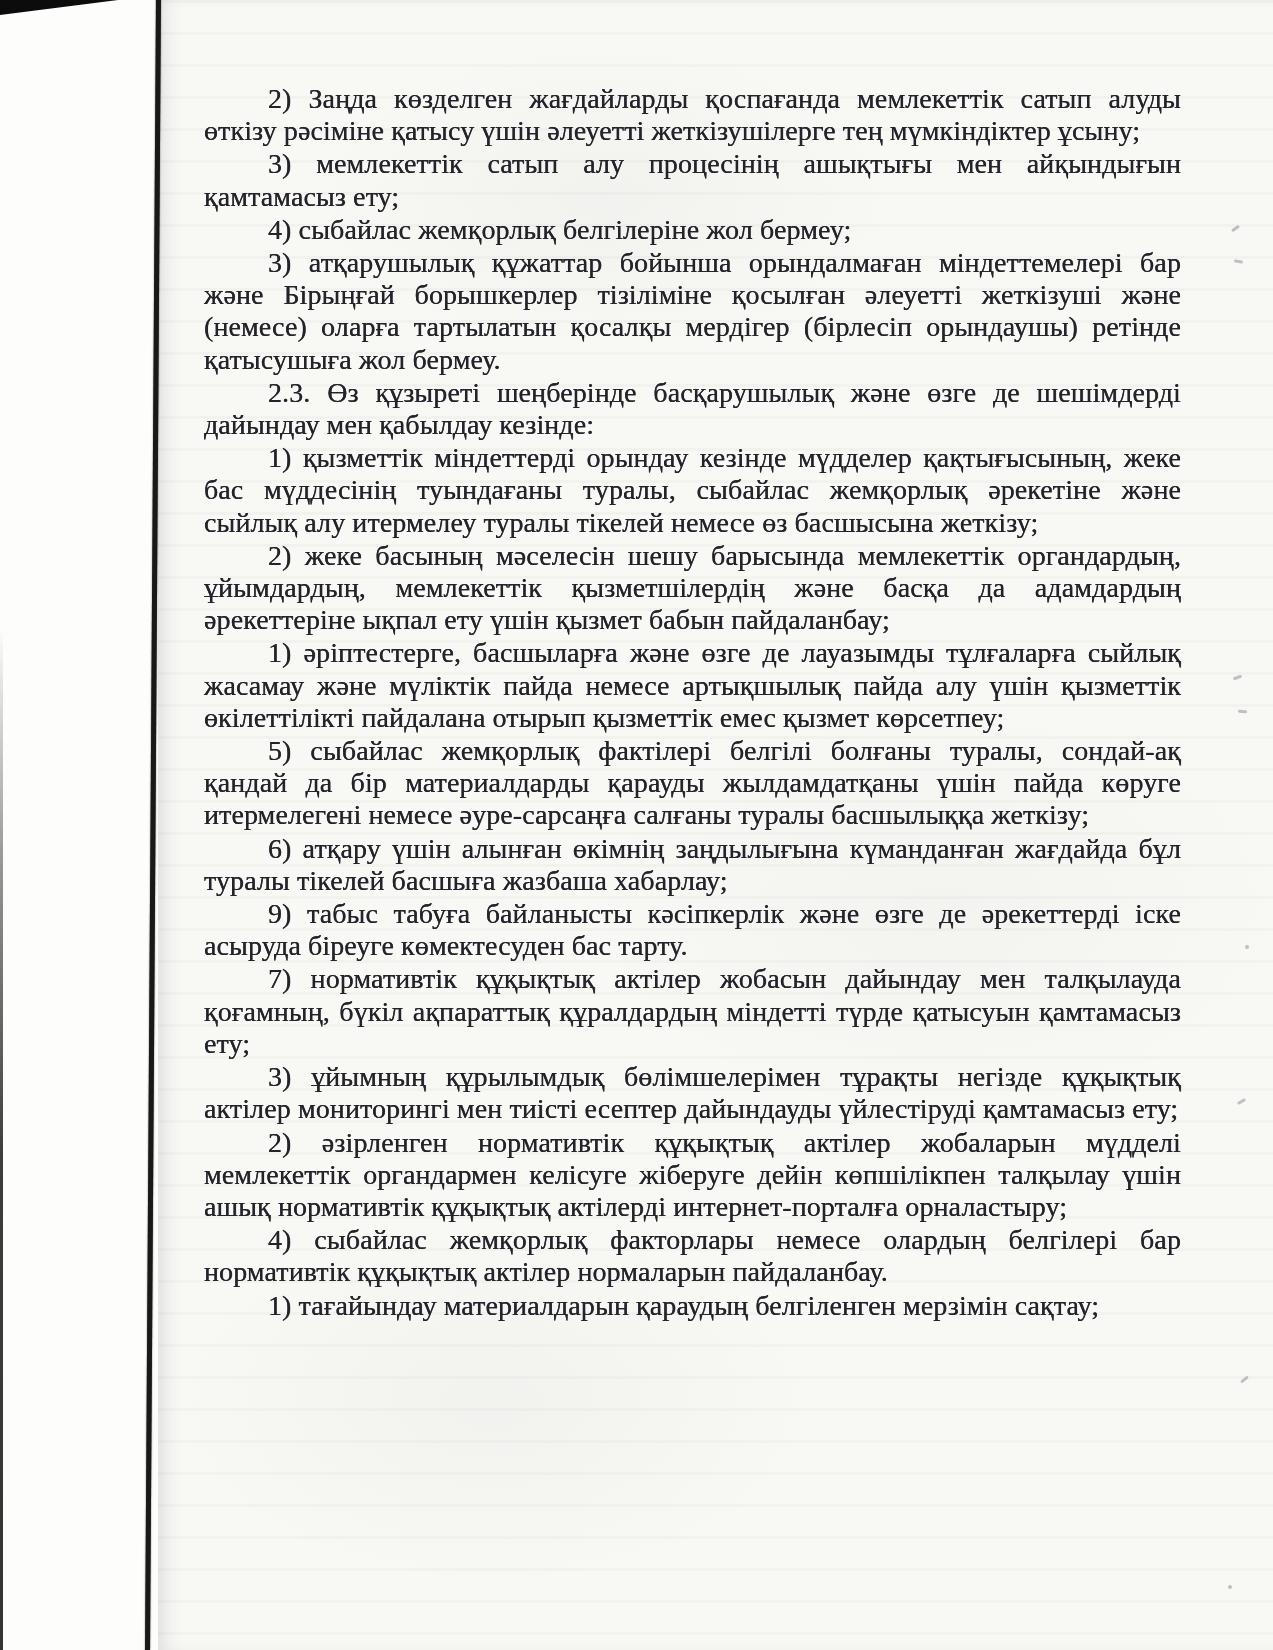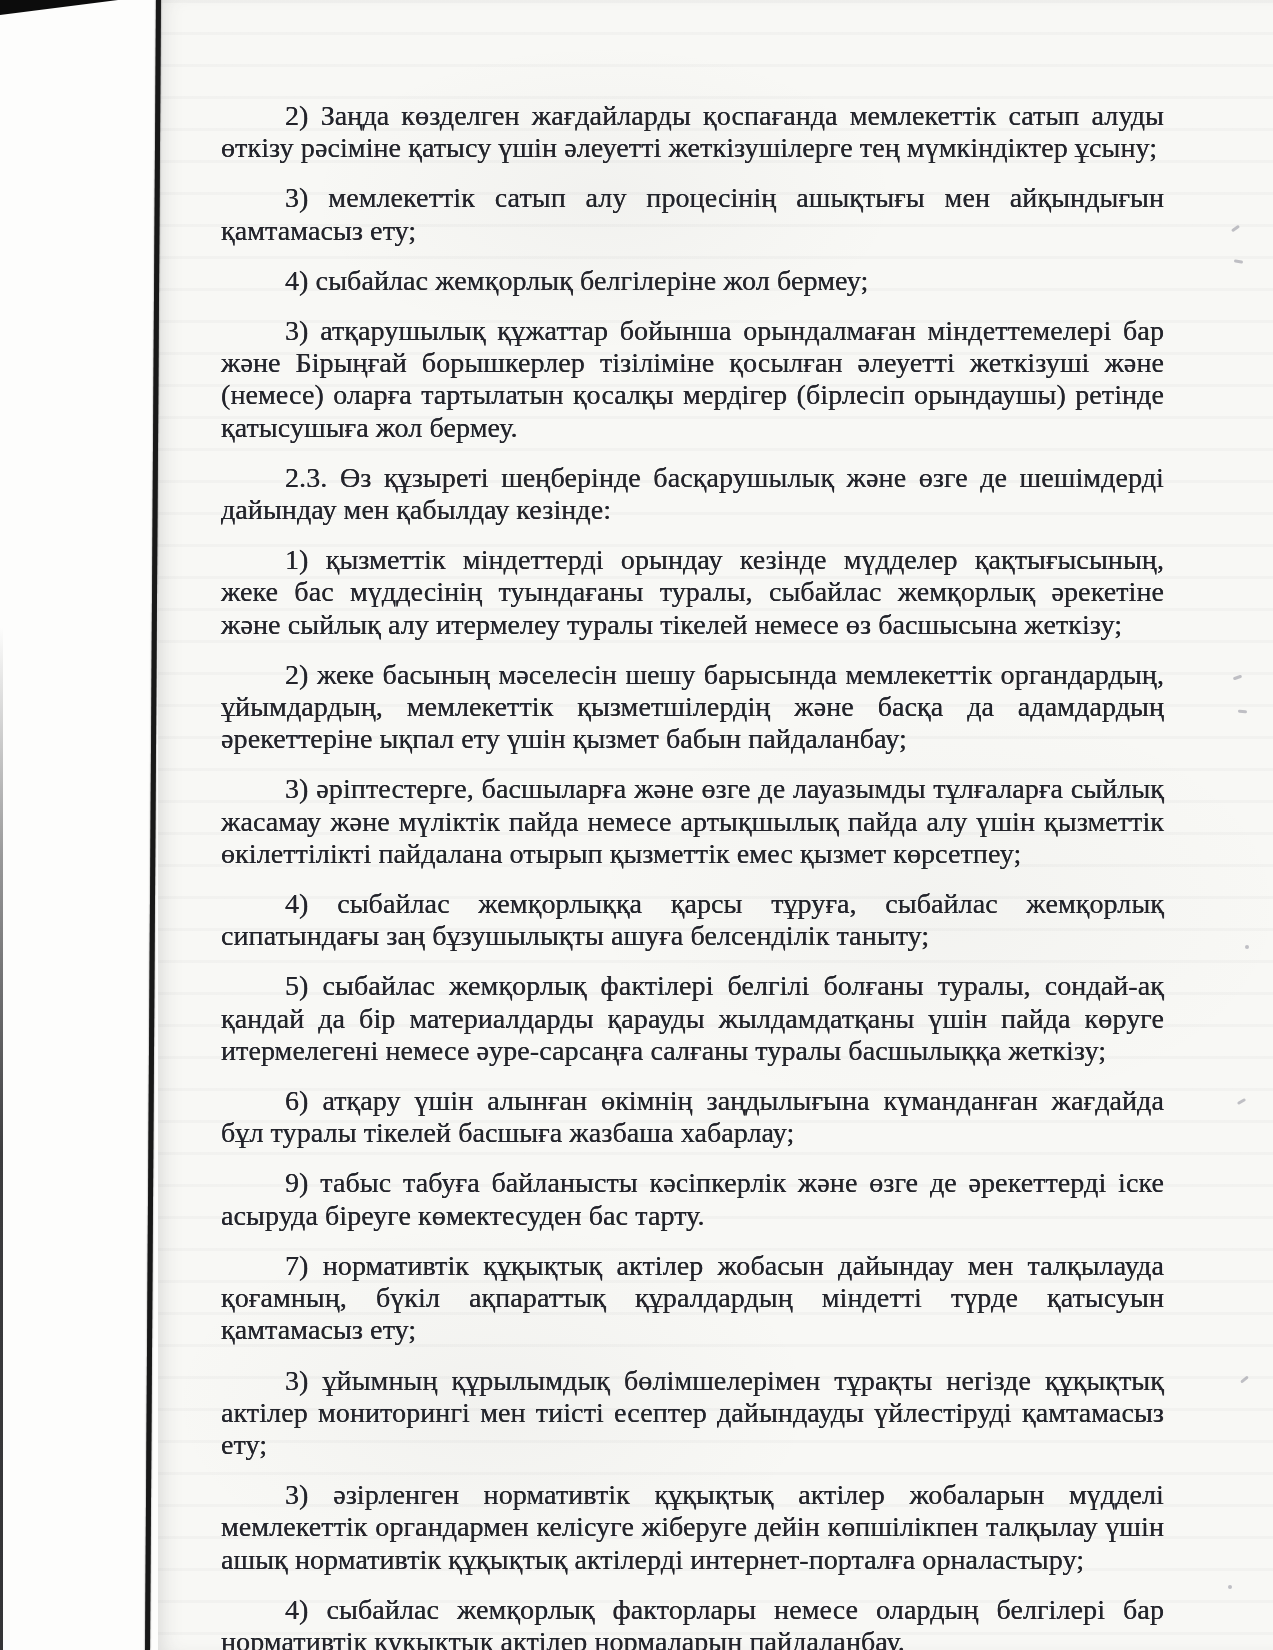--- a/index.html
+++ b/index.html
@@ -68,21 +68,21 @@
     position: absolute;
     left: 203px; top: 82px;
     width: 979px;
     color: #23242b;
     font-size: 28px;
     line-height: 32.2px;
     letter-spacing: 0.1px;
     text-shadow: 0 0 0.5px rgba(35,36,43,0.85), 0.35px 0 0 rgba(35,36,43,0.3);
   }
   .text-block p {
-    margin: 18px;
+    margin: 1px;
     text-indent: 64px;
     text-align: justify;
   }
   
   .speck {
     position: absolute;
     width: 9px; height: 3px;
     background: #90909a;
     opacity: 0.55;
     border-radius: 2px;
@@ -101,28 +101,27 @@
   <div class="left-edge-strip"></div>
 
   <div class="text-block">
     <p>2) Заңда көзделген жағдайларды қоспағанда мемлекеттік сатып алуды өткізу рәсіміне қатысу үшін әлеуетті жеткізушілерге тең мүмкіндіктер ұсыну;</p>
     <p>3) мемлекеттік сатып алу процесінің ашықтығы мен айқындығын қамтамасыз ету;</p>
     <p>4) сыбайлас жемқорлық белгілеріне жол бермеу;</p>
     <p>3) атқарушылық құжаттар бойынша орындалмаған міндеттемелері бар және Бірыңғай борышкерлер тізіліміне қосылған әлеуетті жеткізуші және (немесе) оларға тартылатын қосалқы мердігер (бірлесіп орындаушы) ретінде қатысушыға жол бермеу.</p>
     <p>2.3. Өз құзыреті шеңберінде басқарушылық және өзге де шешімдерді дайындау мен қабылдау кезінде:</p>
     <p>1) қызметтік міндеттерді орындау кезінде мүдделер қақтығысының, жеке бас мүддесінің туындағаны туралы, сыбайлас жемқорлық әрекетіне және сыйлық алу итермелеу туралы тікелей немесе өз басшысына жеткізу;</p>
     <p>2) жеке басының мәселесін шешу барысында мемлекеттік органдардың, ұйымдардың, мемлекеттік қызметшілердің және басқа да адамдардың әрекеттеріне ықпал ету үшін қызмет бабын пайдаланбау;</p>
-    <p>3) әріптестерге, басшыларға және өзге де лауазымды тұлғаларға сыйлық жасамау және мүліктік пайда немесе артықшылық пайда алу үшін қызметтік өкілеттілікті пайдалана отырып қызметтік емес қызмет көрсетпеу;</p>
-    <p>4) сыбайлас жемқорлыққа қарсы тұруға, сыбайлас жемқорлық сипатындағы заң бұзушылықты ашуға белсенділік таныту;</p>
+    <p>1) әріптестерге, басшыларға және өзге де лауазымды тұлғаларға сыйлық жасамау және мүліктік пайда немесе артықшылық пайда алу үшін қызметтік өкілеттілікті пайдалана отырып қызметтік емес қызмет көрсетпеу;</p>
     <p>5) сыбайлас жемқорлық фактілері белгілі болғаны туралы, сондай-ақ қандай да бір материалдарды қарауды жылдамдатқаны үшін пайда көруге итермелегені немесе әуре-сарсаңға салғаны туралы басшылыққа жеткізу;</p>
     <p>6) атқару үшін алынған өкімнің заңдылығына күманданған жағдайда бұл туралы тікелей басшыға жазбаша хабарлау;</p>
     <p>9) табыс табуға байланысты кәсіпкерлік және өзге де әрекеттерді іске асыруда біреуге көмектесуден бас тарту.</p>
     <p>7) нормативтік құқықтық актілер жобасын дайындау мен талқылауда қоғамның, бүкіл ақпараттық құралдардың міндетті түрде қатысуын қамтамасыз ету;</p>
     <p>3) ұйымның құрылымдық бөлімшелерімен тұрақты негізде құқықтық актілер мониторингі мен тиісті есептер дайындауды үйлестіруді қамтамасыз ету;</p>
-    <p>3) әзірленген нормативтік құқықтық актілер жобаларын мүдделі мемлекеттік органдармен келісуге жіберуге дейін көпшілікпен талқылау үшін ашық нормативтік құқықтық актілерді интернет-порталға орналастыру;</p>
+    <p>2) әзірленген нормативтік құқықтық актілер жобаларын мүдделі мемлекеттік органдармен келісуге жіберуге дейін көпшілікпен талқылау үшін ашық нормативтік құқықтық актілерді интернет-порталға орналастыру;</p>
     <p>4) сыбайлас жемқорлық факторлары немесе олардың белгілері бар нормативтік құқықтық актілер нормаларын пайдаланбау.</p>
     <p>1) тағайындау материалдарын қараудың белгіленген мерзімін сақтау;</p>
   </div>
 
   <div class="speck" style="left:1231px; top:227px; transform:rotate(-35deg);"></div>
   <div class="speck" style="left:1234px; top:260px; transform:rotate(8deg);"></div>
   <div class="speck" style="left:1233px; top:676px; transform:rotate(-20deg);"></div>
   <div class="speck" style="left:1238px; top:710px; transform:rotate(5deg);"></div>
   <div class="speck dot" style="left:1245px; top:945px;"></div>
   <div class="speck" style="left:1237px; top:1100px; transform:rotate(-30deg);"></div>

